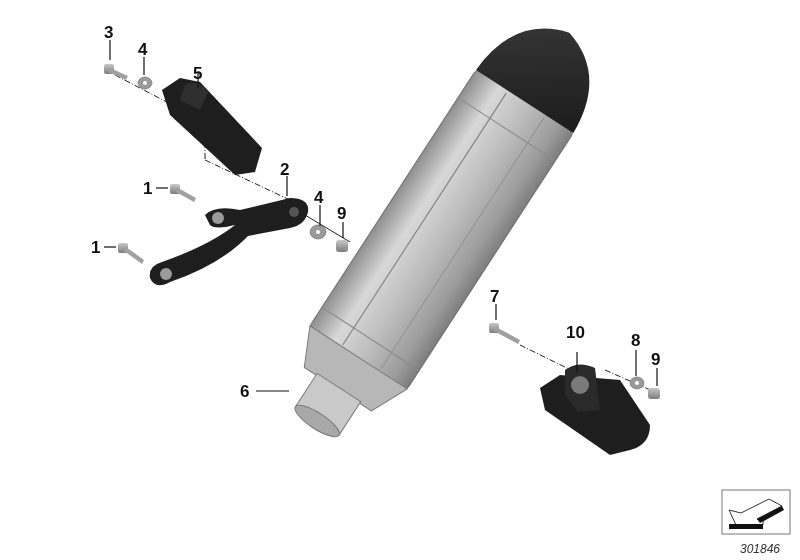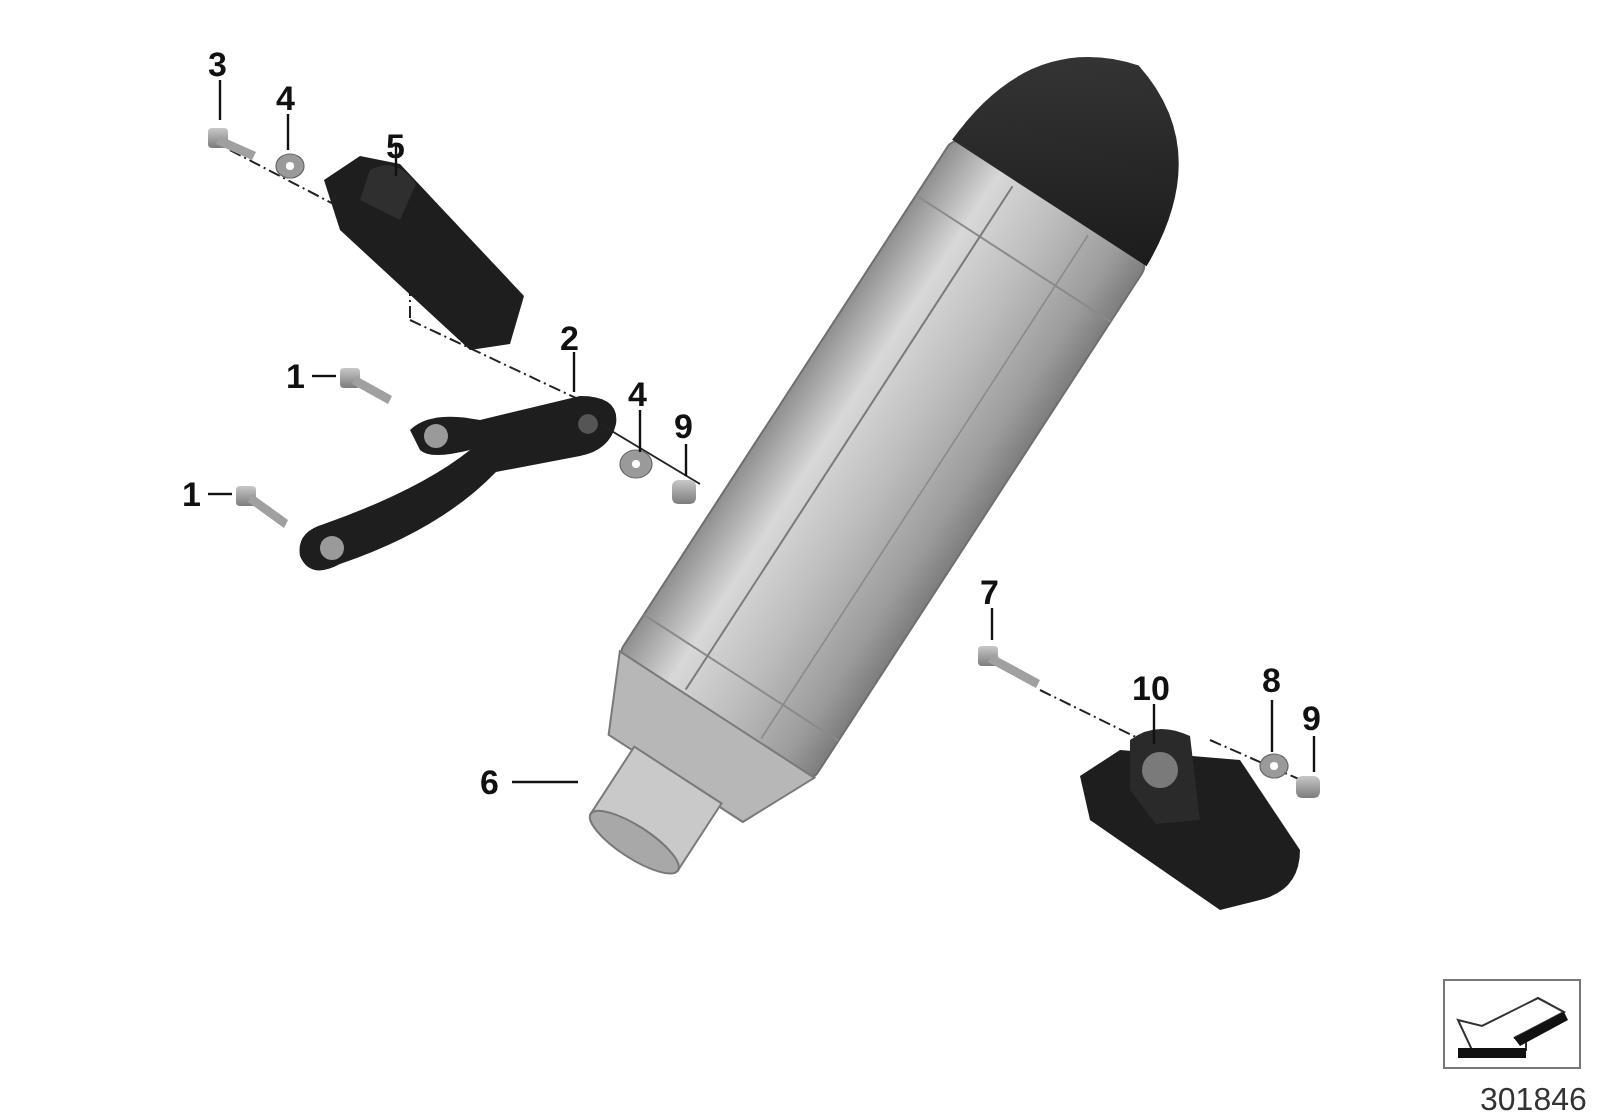--- a/index.html
+++ b/index.html
@@ -1,19 +1,19 @@
 <!DOCTYPE html>
 <html><head>
 <meta charset="utf-8">
 <style>
   html, body { margin:0; padding:0; background:#ffffff; }
   body { width:800px; height:560px; position:relative; overflow:hidden; font-family:"Liberation Sans", sans-serif; }
   #diagram { position:absolute; left:0; top:0; width:800px; height:560px; }
   .callout { position:absolute; font-family:"Liberation Sans", sans-serif; font-weight:bold; font-size:17px; color:#111; line-height:17px; }
-  .imgnum { position:absolute; left:740px; top:542px; font-size:16px; color:#333; font-family:"Liberation Sans", sans-serif; }
+  .imgnum { position:absolute; left:740px; top:542px; font-size:12px; color:#333; font-family:"Liberation Sans", sans-serif;font-style:italic; }
 </style>
 </head>
 <body>
 
 <svg id="diagram" viewBox="0 0 800 560" xmlns="http://www.w3.org/2000/svg">
   <defs>
     <linearGradient id="silGrad" x1="0" y1="0" x2="1" y2="0">
       <stop offset="0" stop-color="#8f8f8f"></stop>
       <stop offset="0.25" stop-color="#d8d8d8"></stop>
       <stop offset="0.55" stop-color="#bdbdbd"></stop>
@@ -135,17 +135,17 @@
 <div class="callout" style="left:104px;top:24px;">3</div>
 <div class="callout" style="left:138px;top:41px;">4</div>
 <div class="callout" style="left:193px;top:65px;">5</div>
 <div class="callout" style="left:280px;top:161px;">2</div>
 <div class="callout" style="left:143px;top:180px;">1</div>
 <div class="callout" style="left:91px;top:239px;">1</div>
 <div class="callout" style="left:314px;top:189px;">4</div>
 <div class="callout" style="left:337px;top:205px;">9</div>
 <div class="callout" style="left:240px;top:383px;">6</div>
 <div class="callout" style="left:490px;top:288px;">7</div>
-<div class="callout" style="left:566px;top:336px;">10</div>
+<div class="callout" style="left:566px;top:324px;">10</div>
 <div class="callout" style="left:631px;top:332px;">8</div>
 <div class="callout" style="left:651px;top:351px;">9</div>
 
 <div class="imgnum">301846</div>
 
 </body></html>

